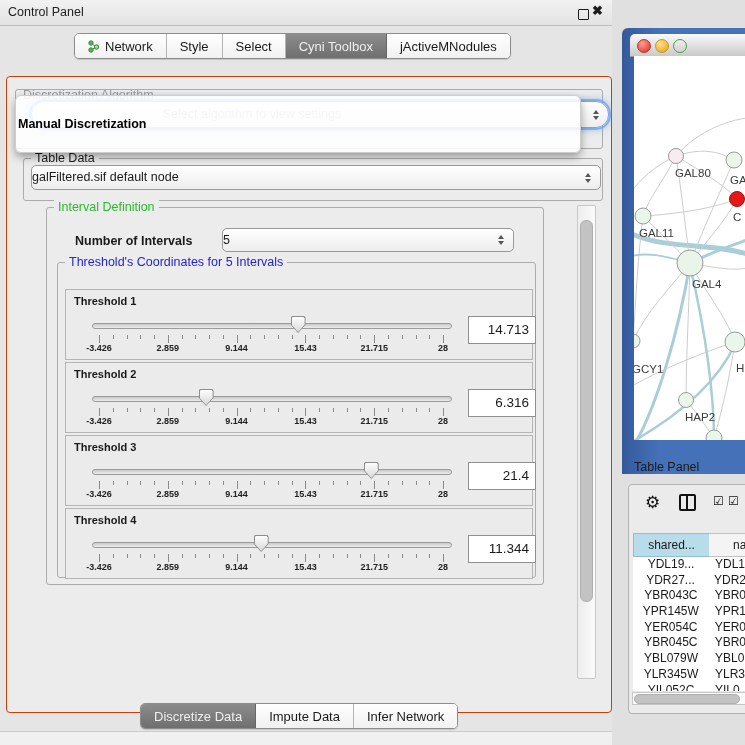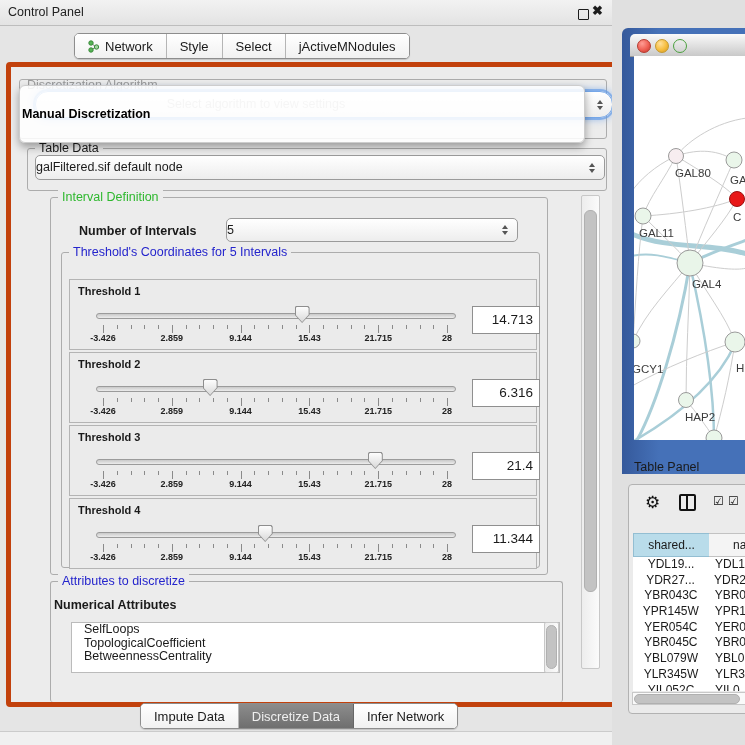--- a/index.html
+++ b/index.html
@@ -19,21 +19,21 @@
             background:#fff;height:24px;box-shadow:0 1px 1px rgba(0,0,0,.15);}
   .tab{display:flex;align-items:center;padding:0 13px;font-size:13px;
        background:linear-gradient(#ffffff,#f1f1f1);border-right:1px solid #b5b5b5;white-space:nowrap;}
   .tab:last-child{border-right:none;}
   .tab.sel{background:linear-gradient(#8c8c8c,#6f6f6f);color:#efefef;border-right:1px solid #666;}
   #toptabs{left:74px;top:33px;}
   #bottabs{left:140px;top:703px;}
   #botstrip{left:0;top:731px;width:745px;height:14px;background:#f0f0f0;border-top:1px solid #cbcbcb;}
 
   
-  #cp{left:6px;top:62px;width:604px;height:635px;background:#ececec;border:5px solid #c2410c;border-radius:4px;}
+  #cp{left:6px;top:76px;width:604px;height:635px;background:#ececec;border:1px solid #c2410c;border-radius:4px;}
 
   .group{position:absolute;border:1px solid #acacac;border-radius:3px;}
   .legend{position:absolute;top:-8px;left:7px;background:#ececec;padding:0 4px;font-size:12.5px;}
   .legend.green{color:#2eb82e;}
   .legend.blue{color:#2424cc;}
   .legend.dark{color:#1a1a1a;}
 
   .combo{position:absolute;background:linear-gradient(#ffffff,#ededed);border:1px solid #9a9a9a;
          border-radius:5px;font-size:12.5px;line-height:23px;box-sizing:border-box;}
   .spin{position:absolute;right:9px;top:50%;transform:translateY(-50%);display:flex;flex-direction:column;gap:2px;}
@@ -128,20 +128,23 @@
           <circle cx="8.5" cy="7" r="2.2" fill="#9fd49f" stroke="#3a8a3a"></circle>
         </svg>
     </span>
     <span>Network</span>
   </div>
   <div class="tab">
       <span>Style</span>
     </div>
   <div class="tab">
       <span>Select</span>
+    </div>
+  <div class="tab sel">
+      <span>Cyni Toolbox</span>
     </div>
   <div class="tab">
       <span>jActiveMNodules</span>
     </div>
 </div>
 
 <div class="abs" id="cp">
 
   <div class="group" style="left:8px;top:12px;width:586px;height:58px;"></div>
   <div class="abs" id="washed-title">Discretization Algorithm</div>
@@ -354,45 +357,33 @@
               <span class="ticklabel" style="left:206.4px;">15.43</span>
               <span class="ticklabel" style="left:275.2px;">21.715</span>
               <span class="ticklabel" style="left:344.0px;">28</span>
             </div>
             <div class="vbox">11.344</div>
           </div>
         </div>
     </div>
   </div>
 
-  <div class="group" style="left:39px;top:514px;width:511px;height:120px;border-bottom:none;">
-    <span class="legend blue">Attributes to discretize</span>
-    <span class="abs" style="left:3px;top:16px;font-size:12.5px;font-weight:bold;">Numerical Attributes</span>
-    <div id="attrlist">
-        <div class="attr-item">SelfLoops</div>
-        <div class="attr-item">TopologicalCoefficient</div>
-        <div class="attr-item">BetweennessCentrality</div>
-      </div>
-    <div class="vsb" style="left:493px;top:40px;width:13px;height:49px;">
-      <div class="thumb" style="top:2px;height:42px;left:1px;width:9px;"></div>
-    </div>
-  </div>
 
 
   <div class="abs" id="popup">
     <div class="it1">Manual Discretization</div>
   </div>
 </div>
 
 <div class="abs tabgroup" id="bottabs">
-  <div class="tab">
-      <span>Impute Data</span>
-    </div>
   <div class="tab sel">
       <span>Discretize Data</span>
+    </div>
+  <div class="tab">
+      <span>Impute Data</span>
     </div>
   <div class="tab">
       <span>Infer Network</span>
     </div>
 </div>
 <div class="abs" id="botstrip"></div>
 
 <div class="abs" id="rightbg"></div>
 <div class="abs" id="netwin">
   <div id="nettitle">

